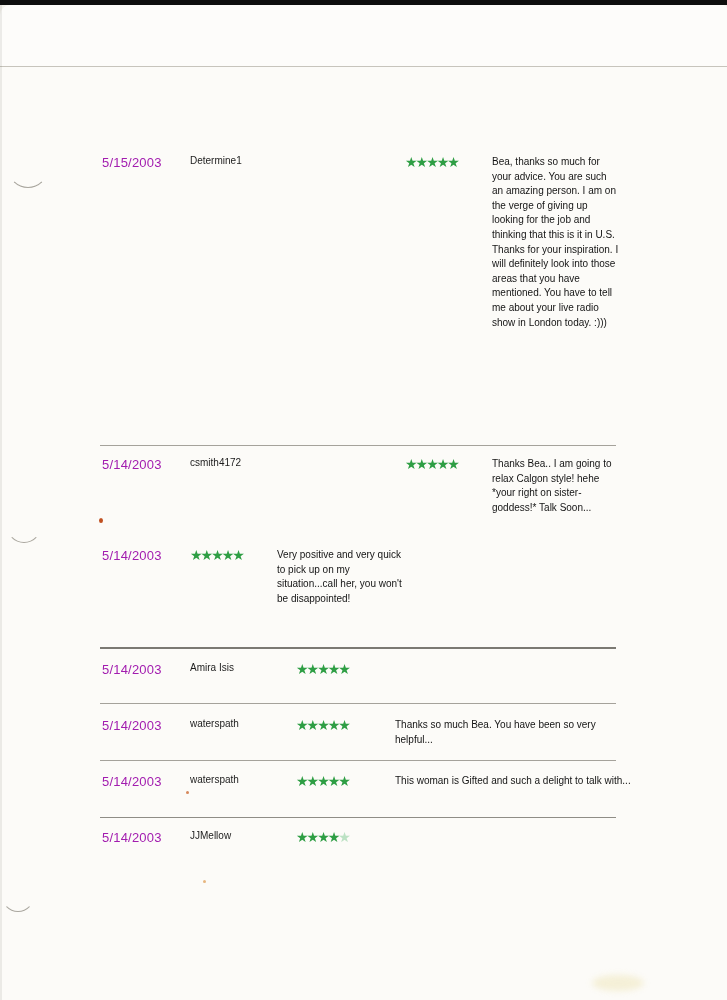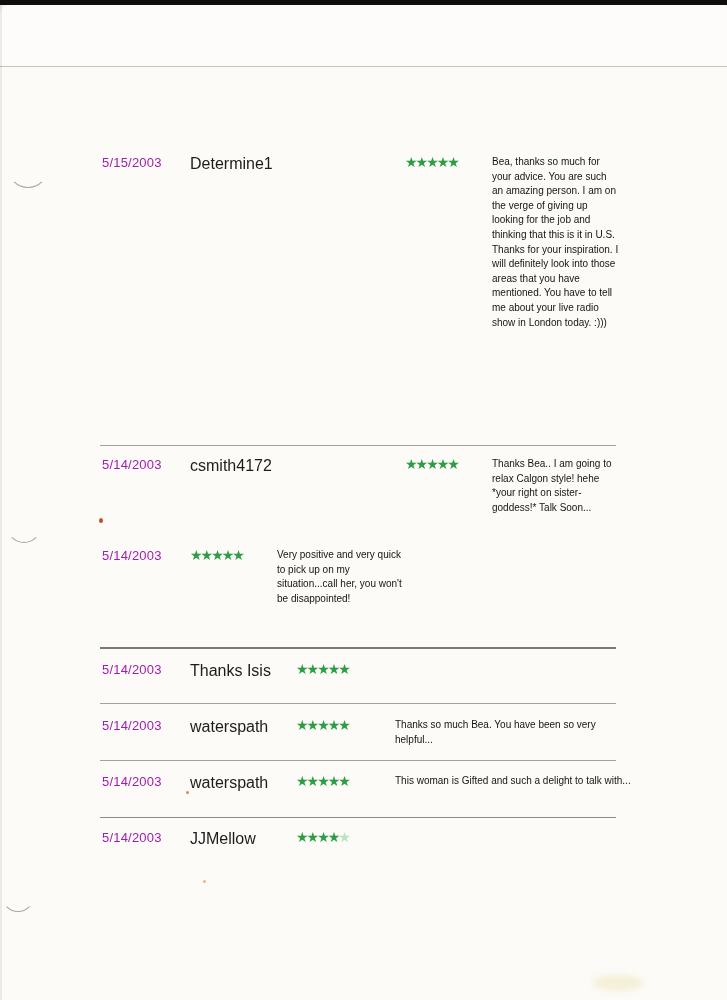--- a/index.html
+++ b/index.html
@@ -39,21 +39,21 @@
   .speck-2{left:186px;top:791px;width:3px;height:3px;background:#cc6a33;opacity:.8;}
   .speck-3{left:203px;top:880px;width:3px;height:3px;background:#d8892f;opacity:.6;}
   .smudge{position:absolute;left:592px;top:975px;width:52px;height:16px;background:#f3edcf;border-radius:50%;filter:blur(3px);opacity:.8;}
 
   
   .row{position:absolute;left:102px;display:flex;align-items:flex-start;}
   .r1{top:155px;} .r2{top:457px;} .r3{top:548px;}
   .r4{top:662px;} .r5{top:718px;} .r6{top:774px;} .r7{top:830px;}
 
   .col-date{width:88px;font-size:13px;color:#a21caf;letter-spacing:.2px;}
-  .col-user{font-size:16px;color:#1c1c1c;}
+  .col-user{font-size:10px;color:#1c1c1c;}
   .col-stars{font-size:14px;letter-spacing:-2px;line-height:13px;padding-top:1px;white-space:nowrap;}
   .col-text{font-size:10px;line-height:14.6px;color:#141414;}
 
   
   .vA .col-user{width:215px;}
   .vA .col-stars{width:87px;}
   .vA .col-text{width:128px;}
   
   .vB .col-user{width:106px;}
   .vB .col-stars{width:99px;}
@@ -102,21 +102,21 @@
 <div class="row vA r3">
   <div class="col-date">5/14/2003</div>
   <div class="col-stars"><span style="color: rgb(46, 158, 68);">★</span><span style="color: rgb(46, 158, 68);">★</span><span style="color: rgb(46, 158, 68);">★</span><span style="color: rgb(46, 158, 68);">★</span><span style="color: rgb(46, 158, 68);">★</span></div>
   <div class="col-text">Very positive and very quick to pick up on my situation...call her, you won't be disappointed!</div>
 </div>
 
 <div class="divider d2"></div>
 
 <div class="row vB r4">
   <div class="col-date">5/14/2003</div>
-  <div class="col-user">Thanks Isis</div>
+  <div class="col-user">Amira Isis</div>
   <div class="col-stars"><span style="color: rgb(46, 158, 68);">★</span><span style="color: rgb(46, 158, 68);">★</span><span style="color: rgb(46, 158, 68);">★</span><span style="color: rgb(46, 158, 68);">★</span><span style="color: rgb(46, 158, 68);">★</span></div>
 </div>
 
 <div class="divider d3"></div>
 
 <div class="row vB r5">
   <div class="col-date">5/14/2003</div>
   <div class="col-user">waterspath</div>
   <div class="col-stars"><span style="color: rgb(46, 158, 68);">★</span><span style="color: rgb(46, 158, 68);">★</span><span style="color: rgb(46, 158, 68);">★</span><span style="color: rgb(46, 158, 68);">★</span><span style="color: rgb(46, 158, 68);">★</span></div>
   <div class="col-text">Thanks so much Bea. You have been so very helpful...</div>

